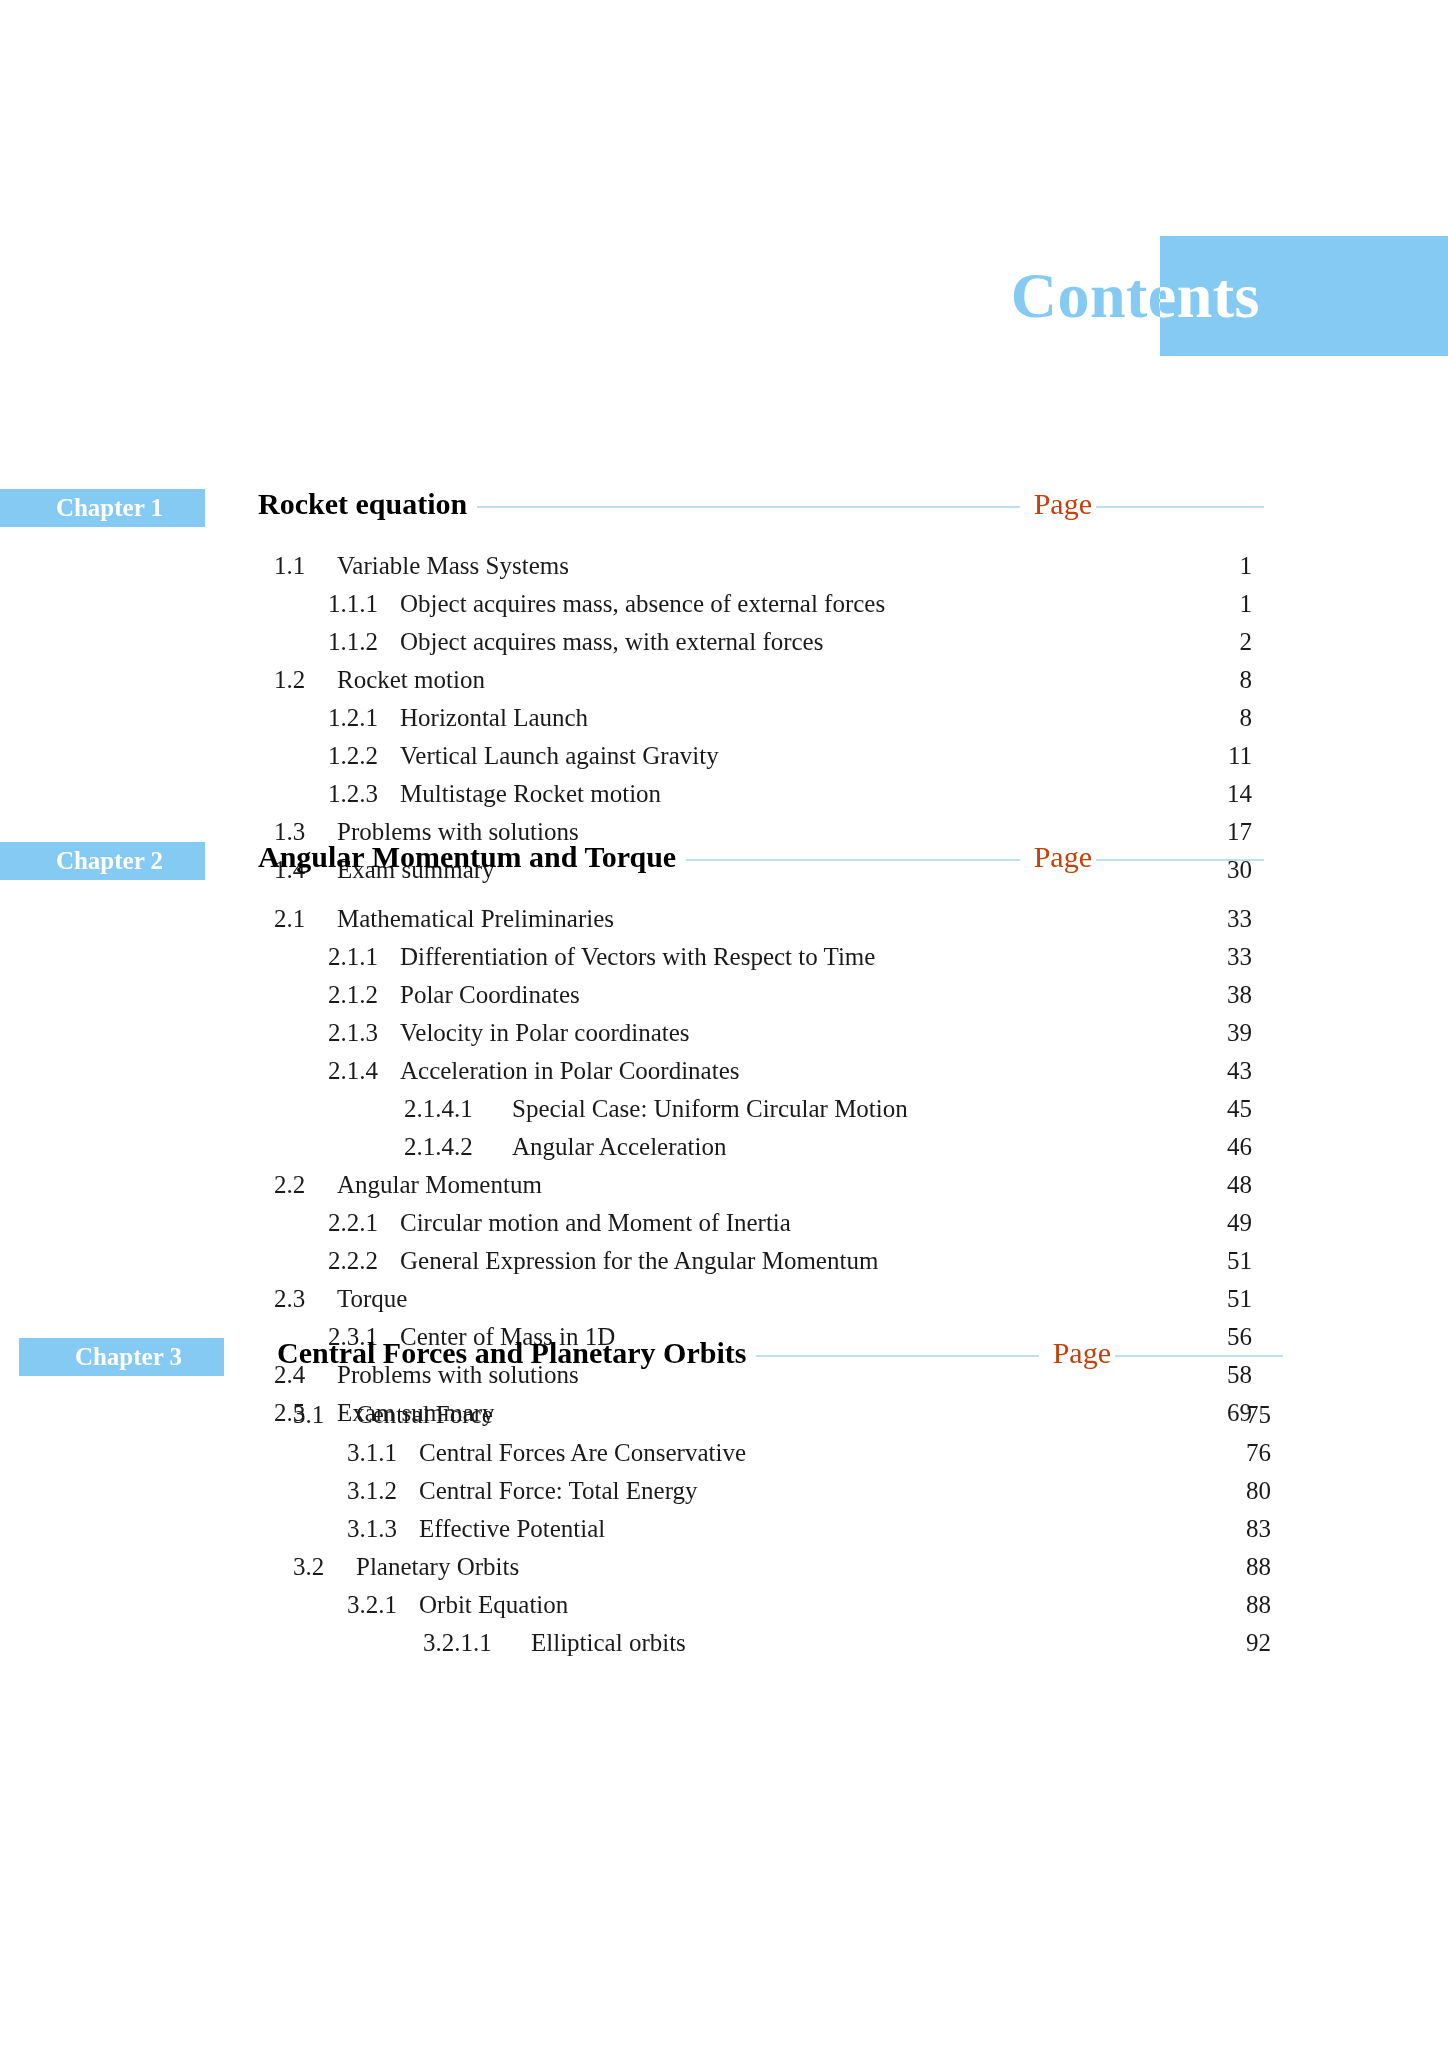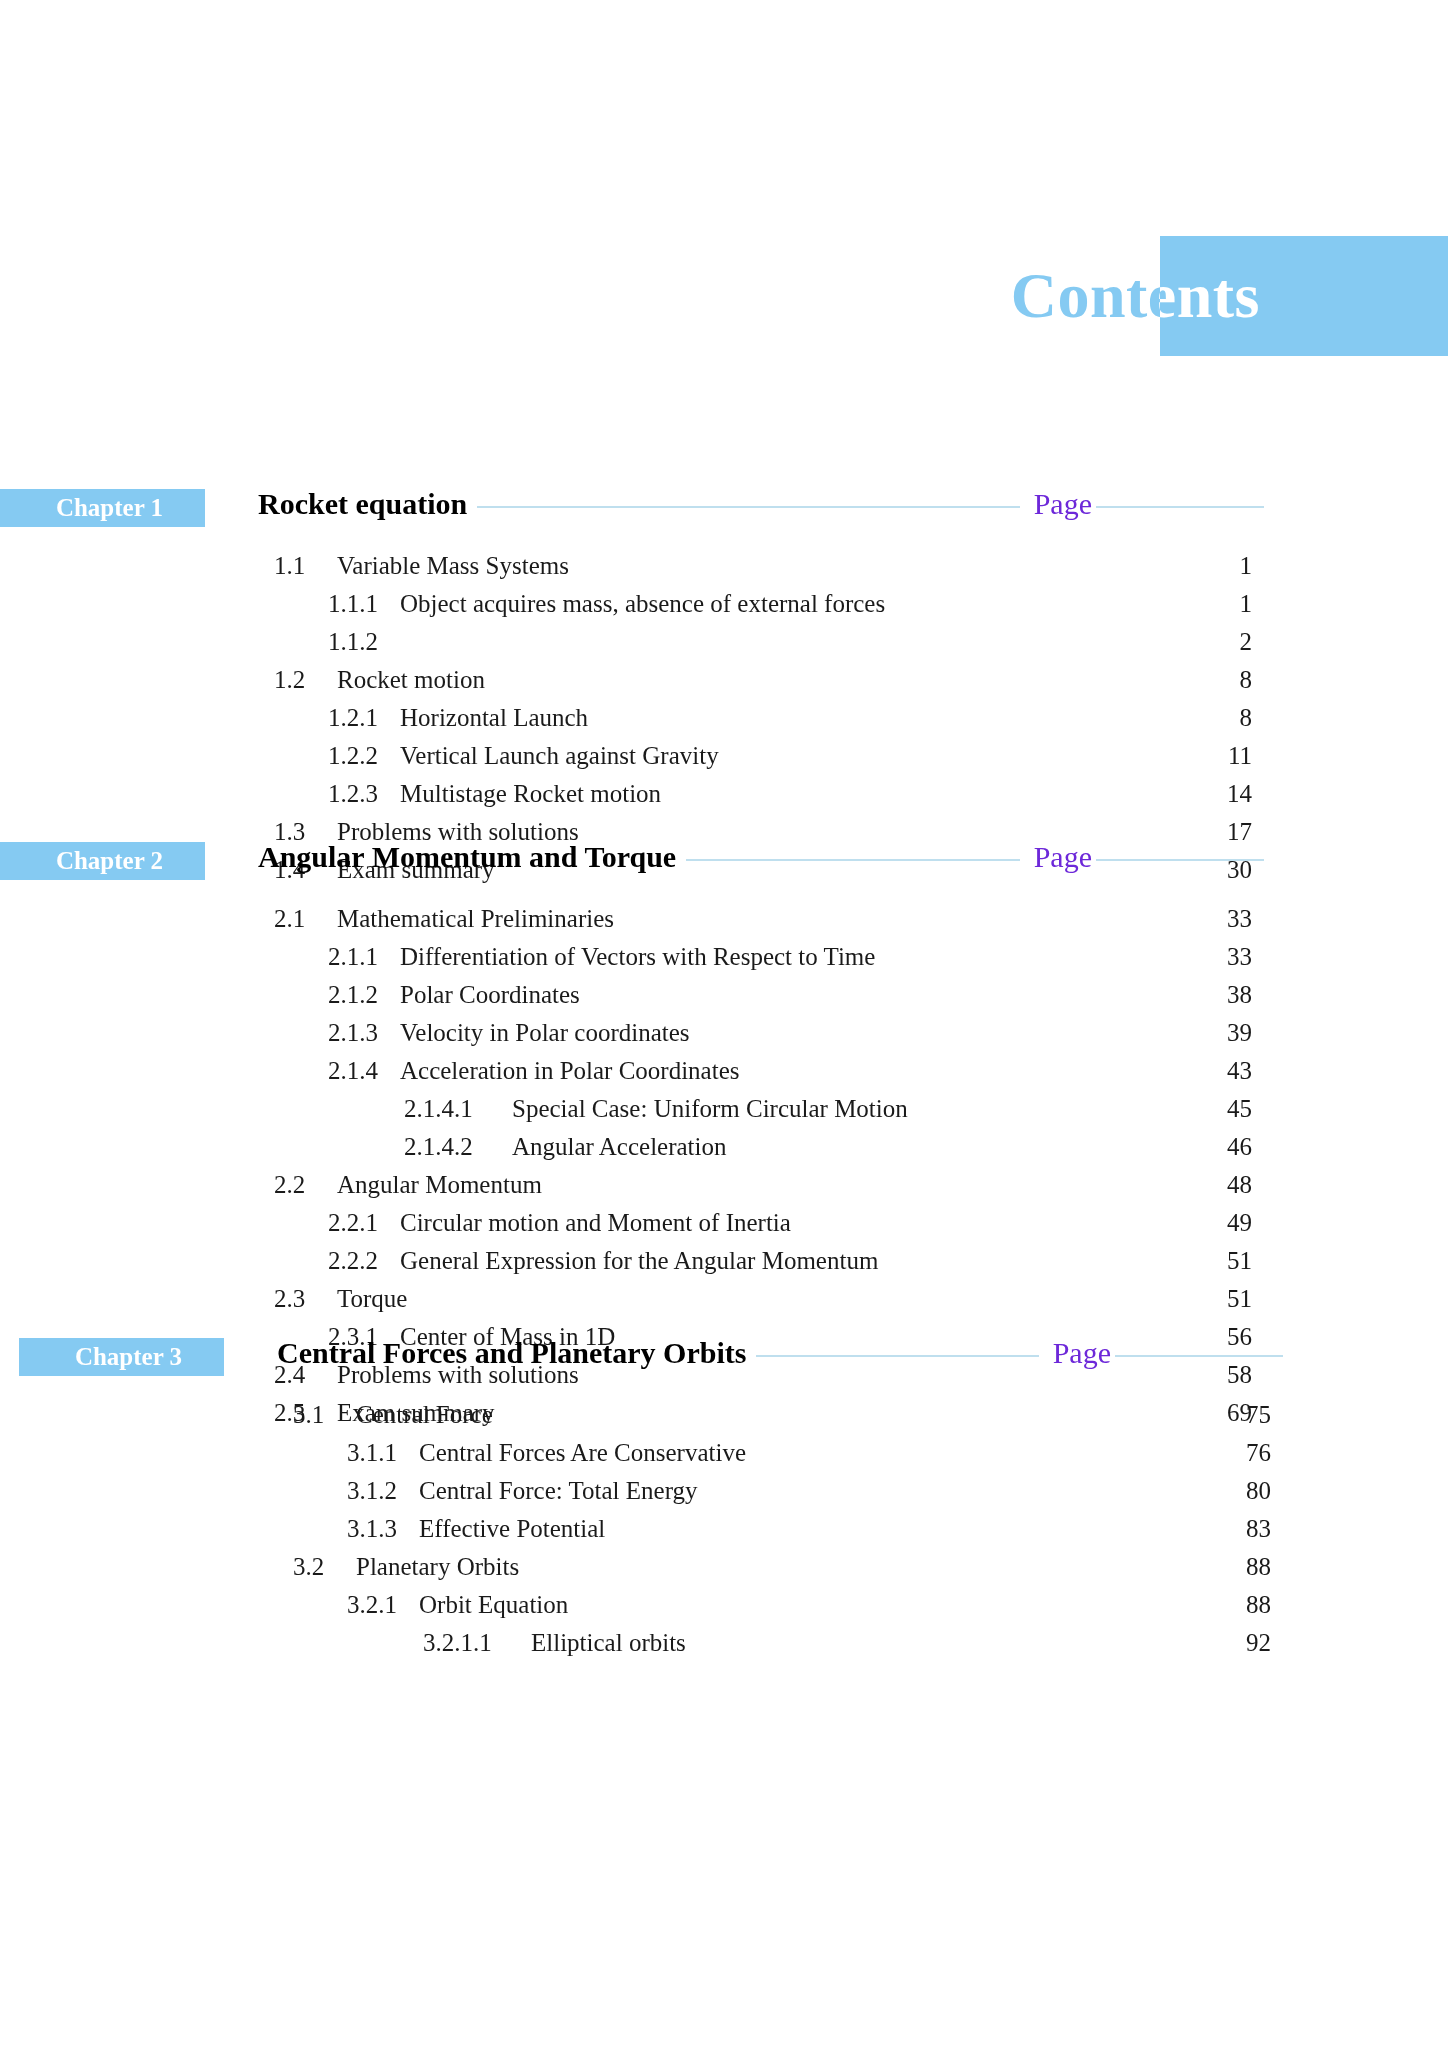--- a/index.html
+++ b/index.html
@@ -109,21 +109,21 @@
   .rule-mid {
     flex: 1 1 auto;
     height: 0;
     border-bottom: 2px solid #bfdfee;
     position: relative;
     top: -6px;
     margin-right: 14px;
   }
   .page-label {
     font-size: 30px;
-    color: #6d28d9;
+    color: #c2410c;
     white-space: nowrap;
   }
   .rule-end {
     width: 168px;
     height: 0;
     border-bottom: 2px solid #bfdfee;
     position: relative;
     top: -6px;
     margin-left: 4px;
     flex: 0 0 auto;
@@ -192,20 +192,21 @@
           <span class="label">Variable Mass Systems</span>
           <span class="pg">1</span>
         </div>
         <div class="entry lvl2">
           <span class="num">1.1.1</span>
           <span class="label">Object acquires mass, absence of external forces</span>
           <span class="pg">1</span>
         </div>
         <div class="entry lvl2">
           <span class="num">1.1.2</span>
+          <span class="label">Object acquires mass, with external forces</span>
           <span class="pg">2</span>
         </div>
         <div class="entry lvl1">
           <span class="num">1.2</span>
           <span class="label">Rocket motion</span>
           <span class="pg">8</span>
         </div>
         <div class="entry lvl2">
           <span class="num">1.2.1</span>
           <span class="label">Horizontal Launch</span>

